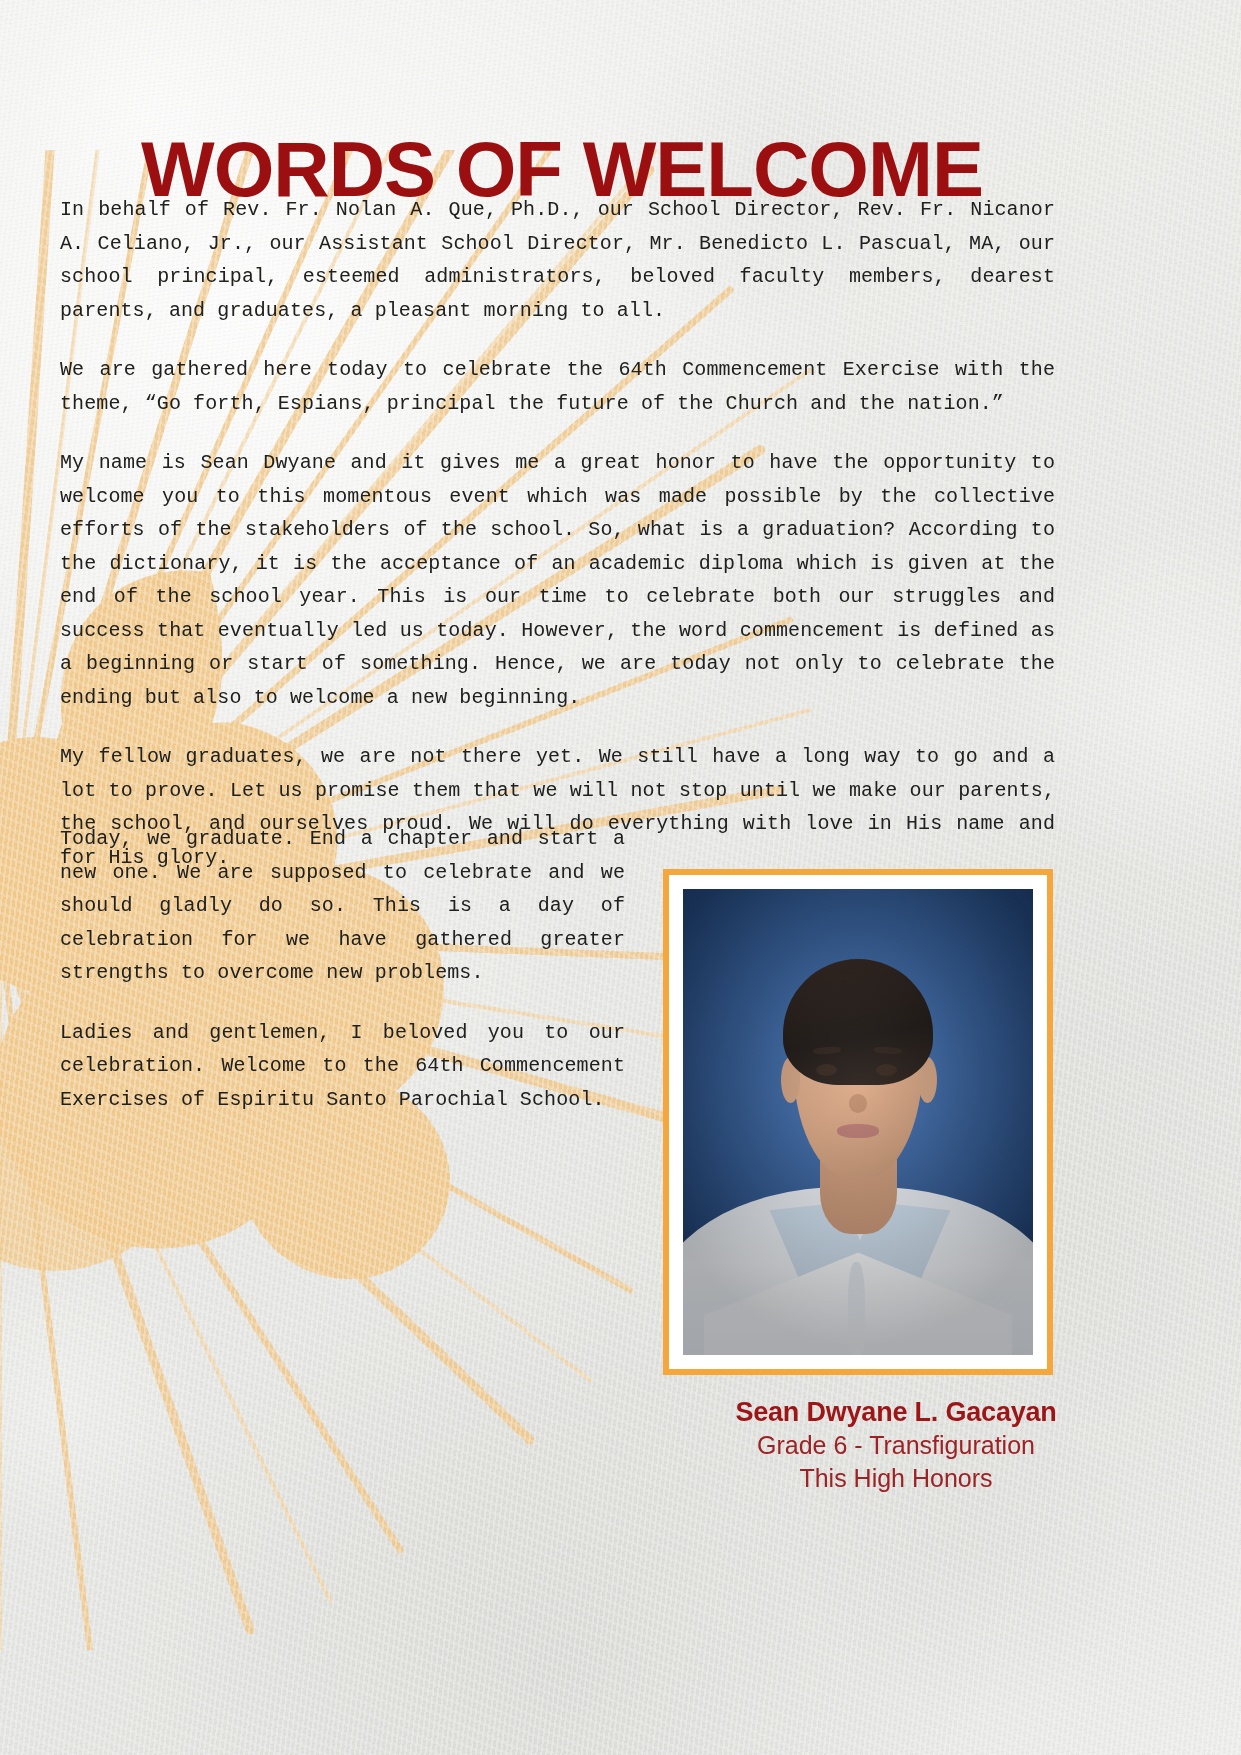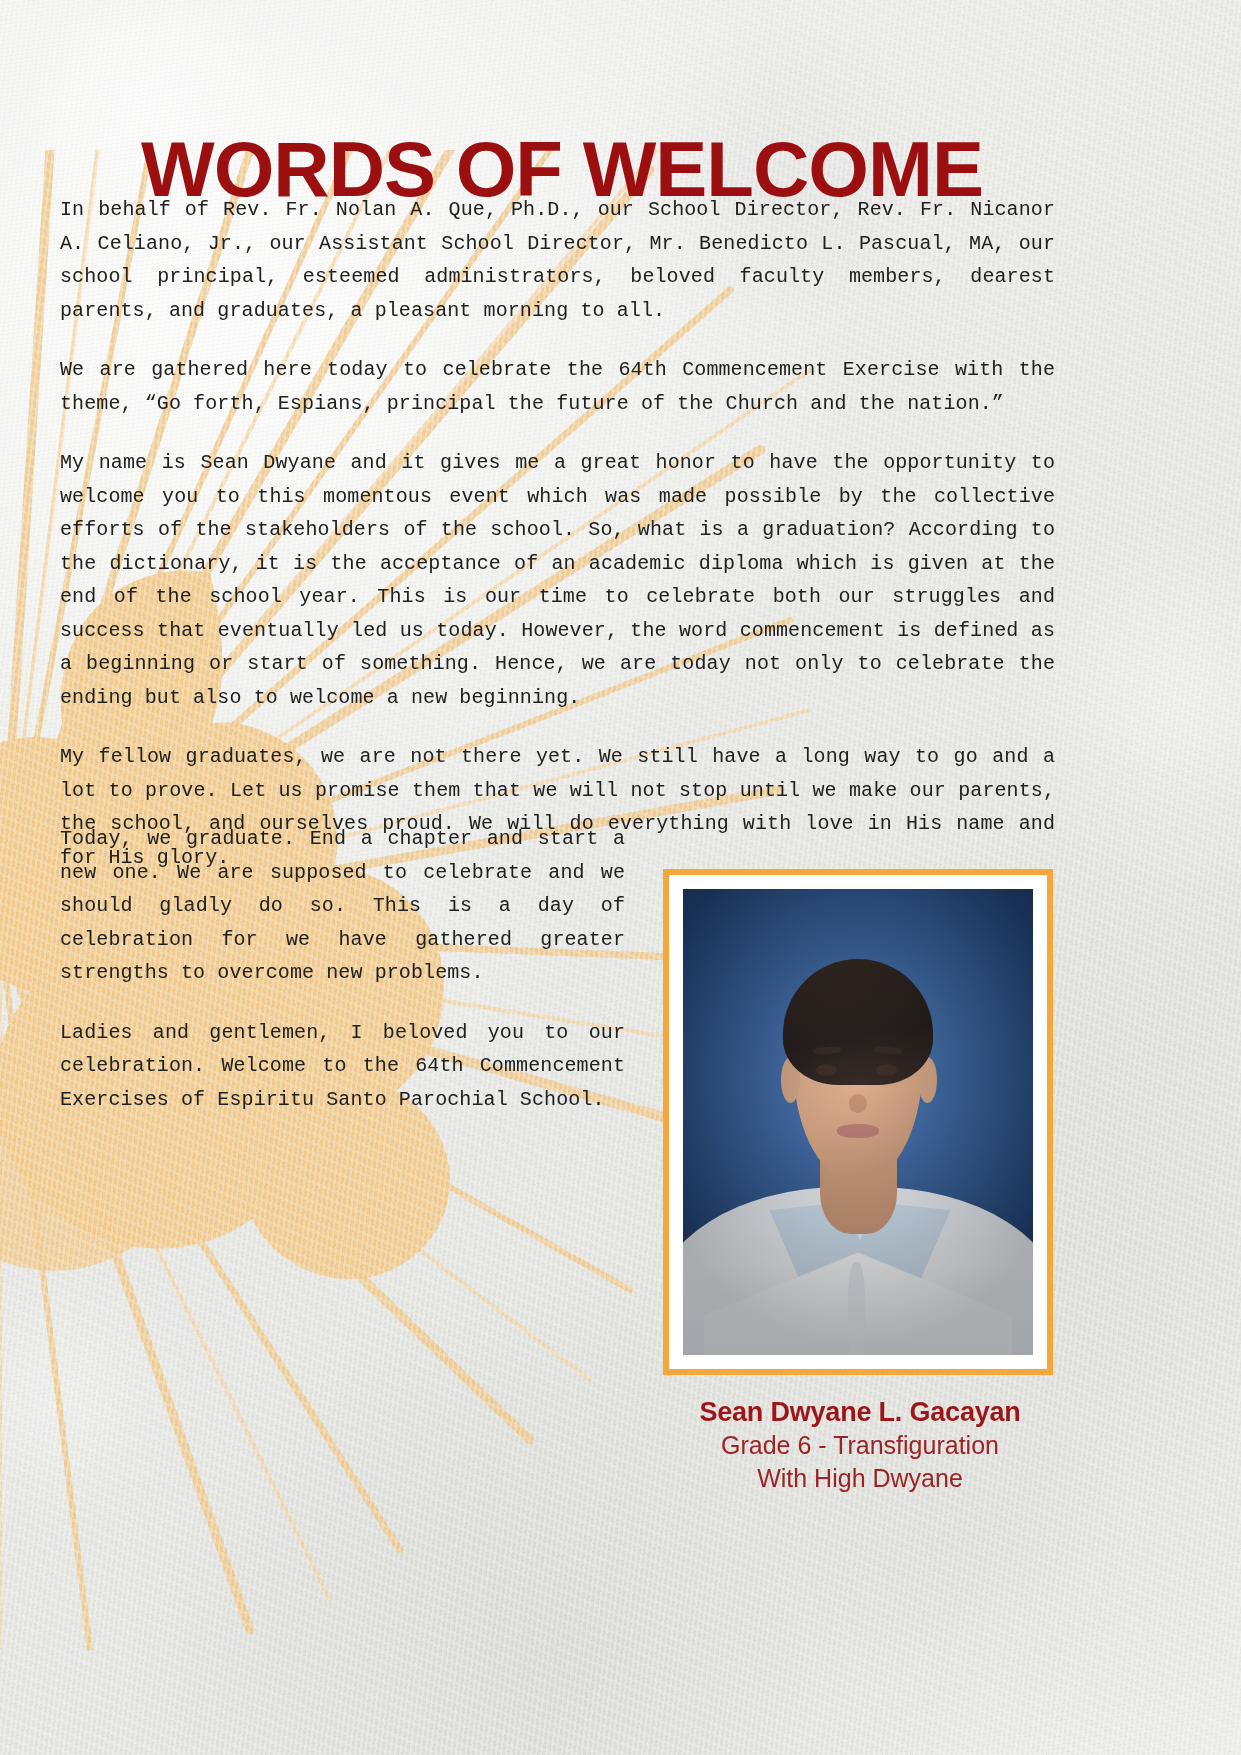--- a/index.html
+++ b/index.html
@@ -268,21 +268,21 @@
   }
   .ph-vignette {
     position: absolute;
     inset: 0;
     background: radial-gradient(ellipse 78% 70% at 50% 42%, rgba(255,255,255,0.10), rgba(0,0,0,0.30) 80%);
   }
 
   
   .caption {
     position: absolute;
-    left: 640px;
+    left: 676px;
     top: 1395px;
     width: 440px;
     text-align: center;
   }
   .cap-name {
     color: #9c1618;
     font-size: 27px;
     font-weight: 800;
     line-height: 34px;
     letter-spacing: -.2px;
@@ -414,17 +414,17 @@
           <div class="ph-nose"></div>
           <div class="ph-mouth"></div>
           <div class="ph-vignette"></div>
         </div>
       </div>
     </div>
 
     <div class="caption">
       <div class="cap-name">Sean Dwyane L. Gacayan</div>
       <div class="cap-line">Grade 6 - Transfiguration</div>
-      <div class="cap-line">With High Dwyane</div>
+      <div class="cap-line">This High Honors</div>
     </div>
 
   </div>
 </div>
 
 </body></html>

